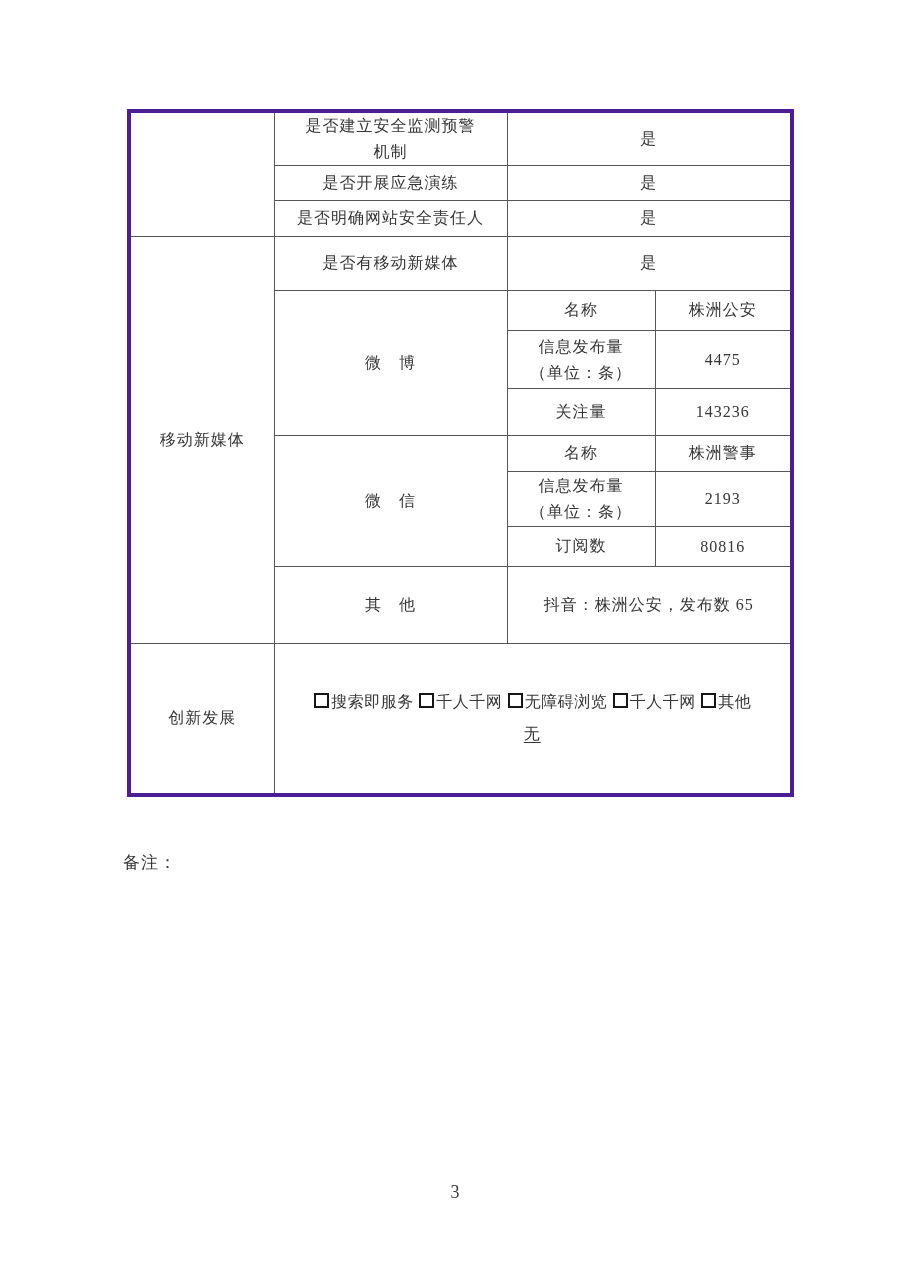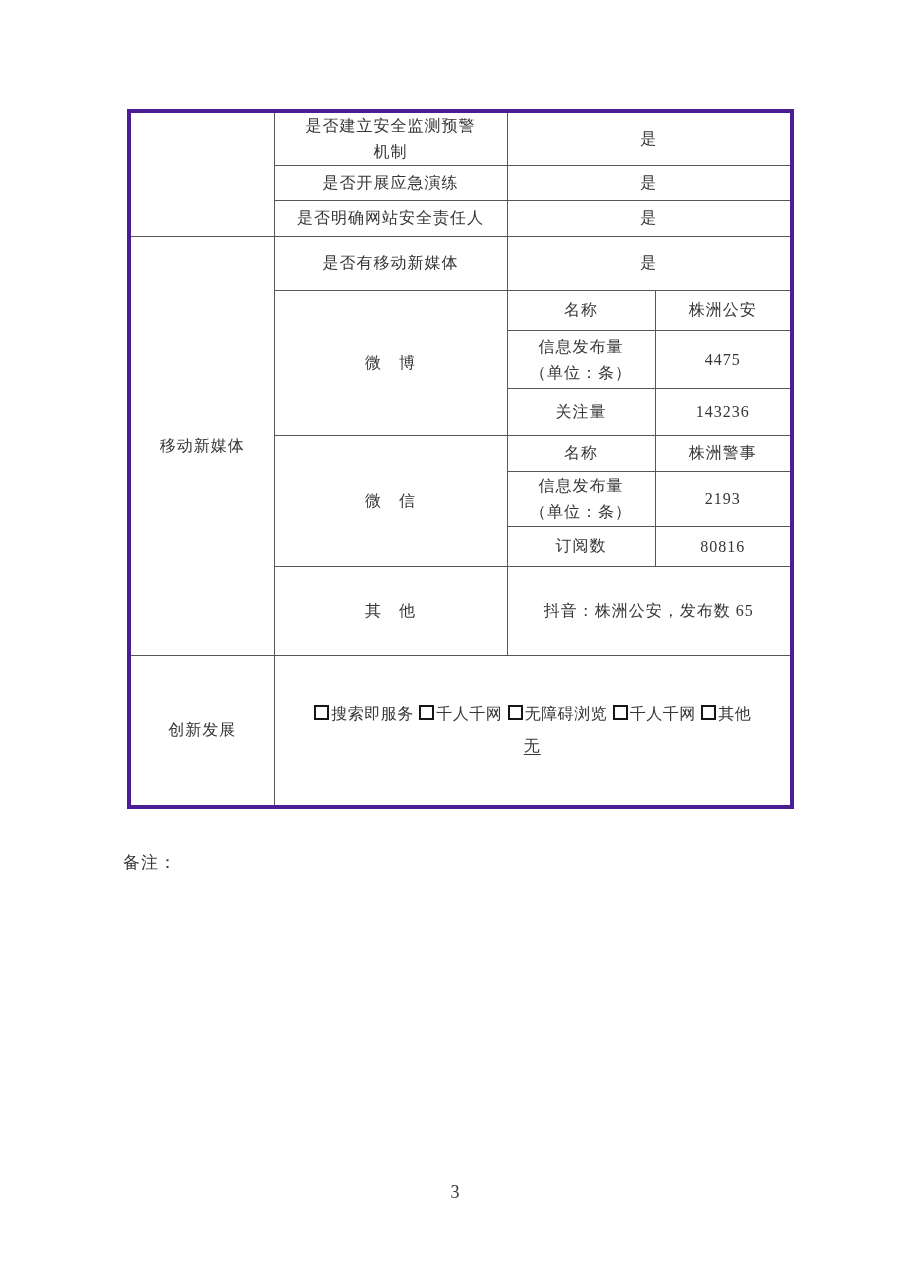--- a/index.html
+++ b/index.html
@@ -37,21 +37,21 @@
   tr.r1  { height: 52px; }
   tr.r2  { height: 35px; }
   tr.r3  { height: 36px; }
   tr.r4  { height: 54px; }
   tr.r5  { height: 40px; }
   tr.r6  { height: 58px; }
   tr.r7  { height: 47px; }
   tr.r8  { height: 36px; }
   tr.r9  { height: 55px; }
   tr.r10 { height: 40px; }
-  tr.r11 { height: 89px; padding-left: 8px; }
+  tr.r11 { height: 77px; padding-left: 8px; }
   tr.r12 { height: 151px; }
 
   .wnarrow { display: inline-block; width: 182px; line-height: 26px; text-align: center; }
   .twoline { line-height: 26px; font-family: Liberation Serif, serif; }
   .num { letter-spacing: 0.5px; }
 
   td.innov-cell {
     text-align: left;
     padding: 0 14px 0 34px;
     line-height: 30px;

